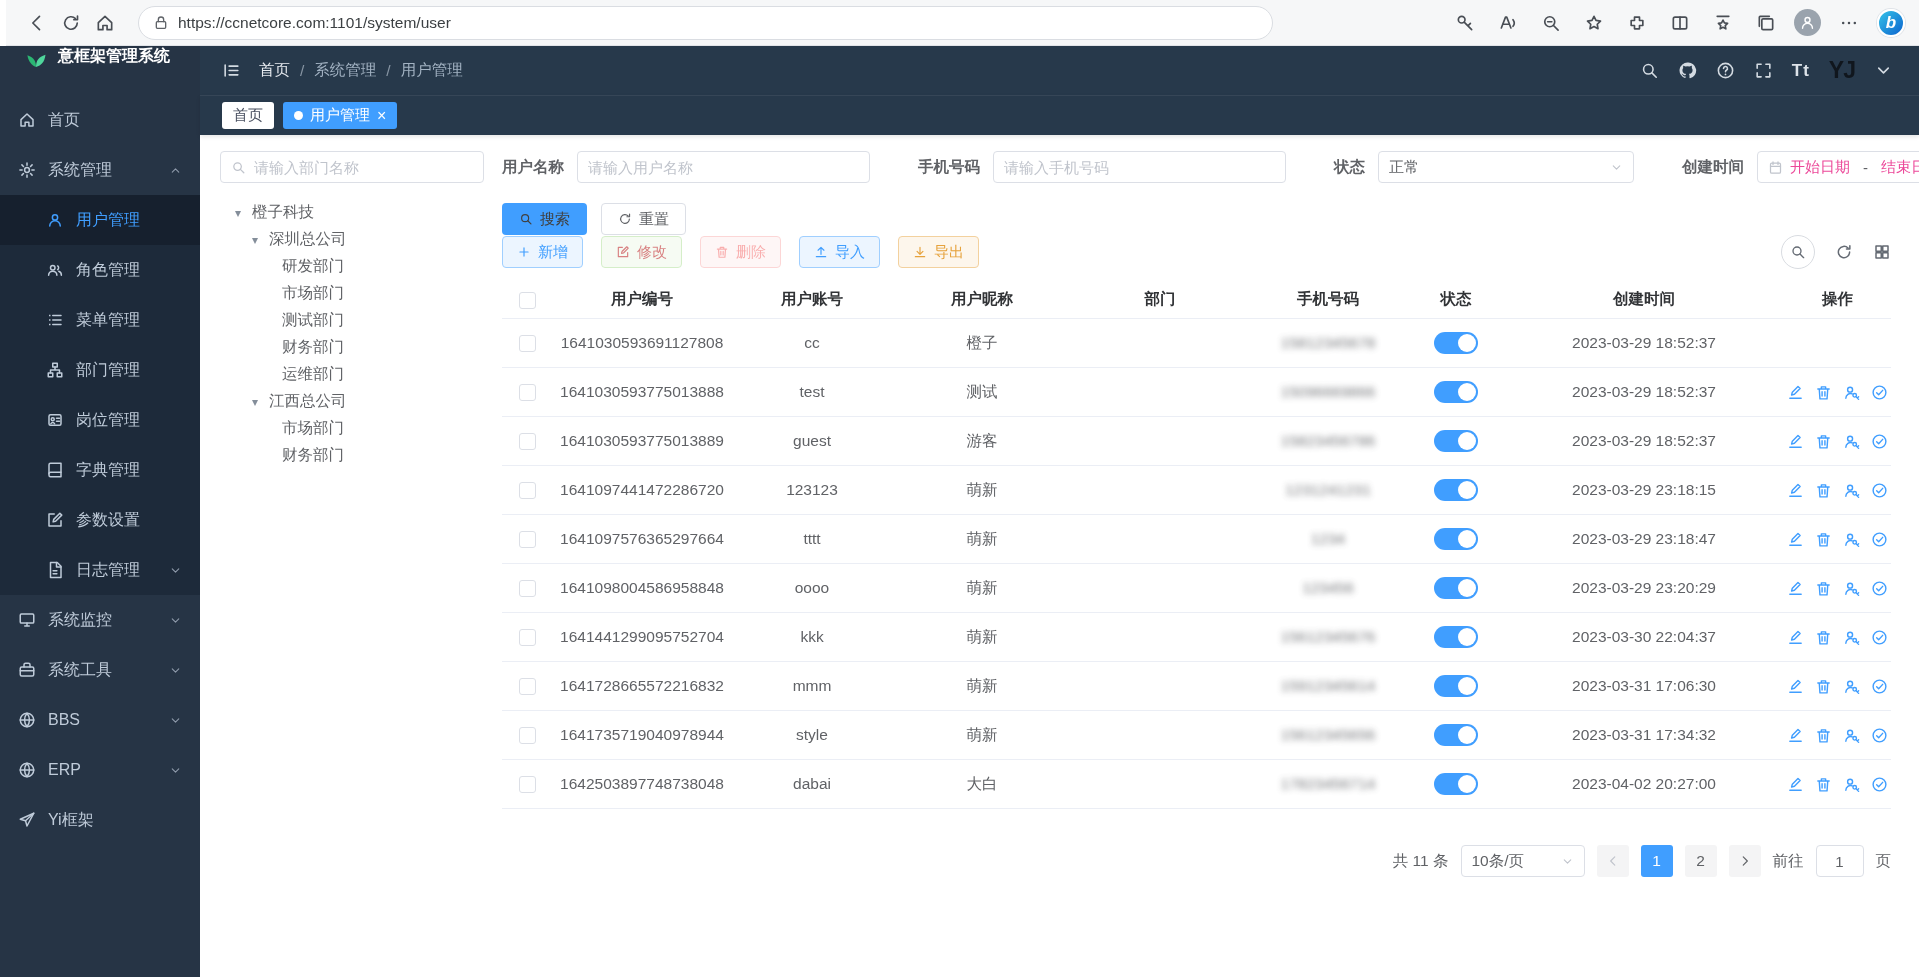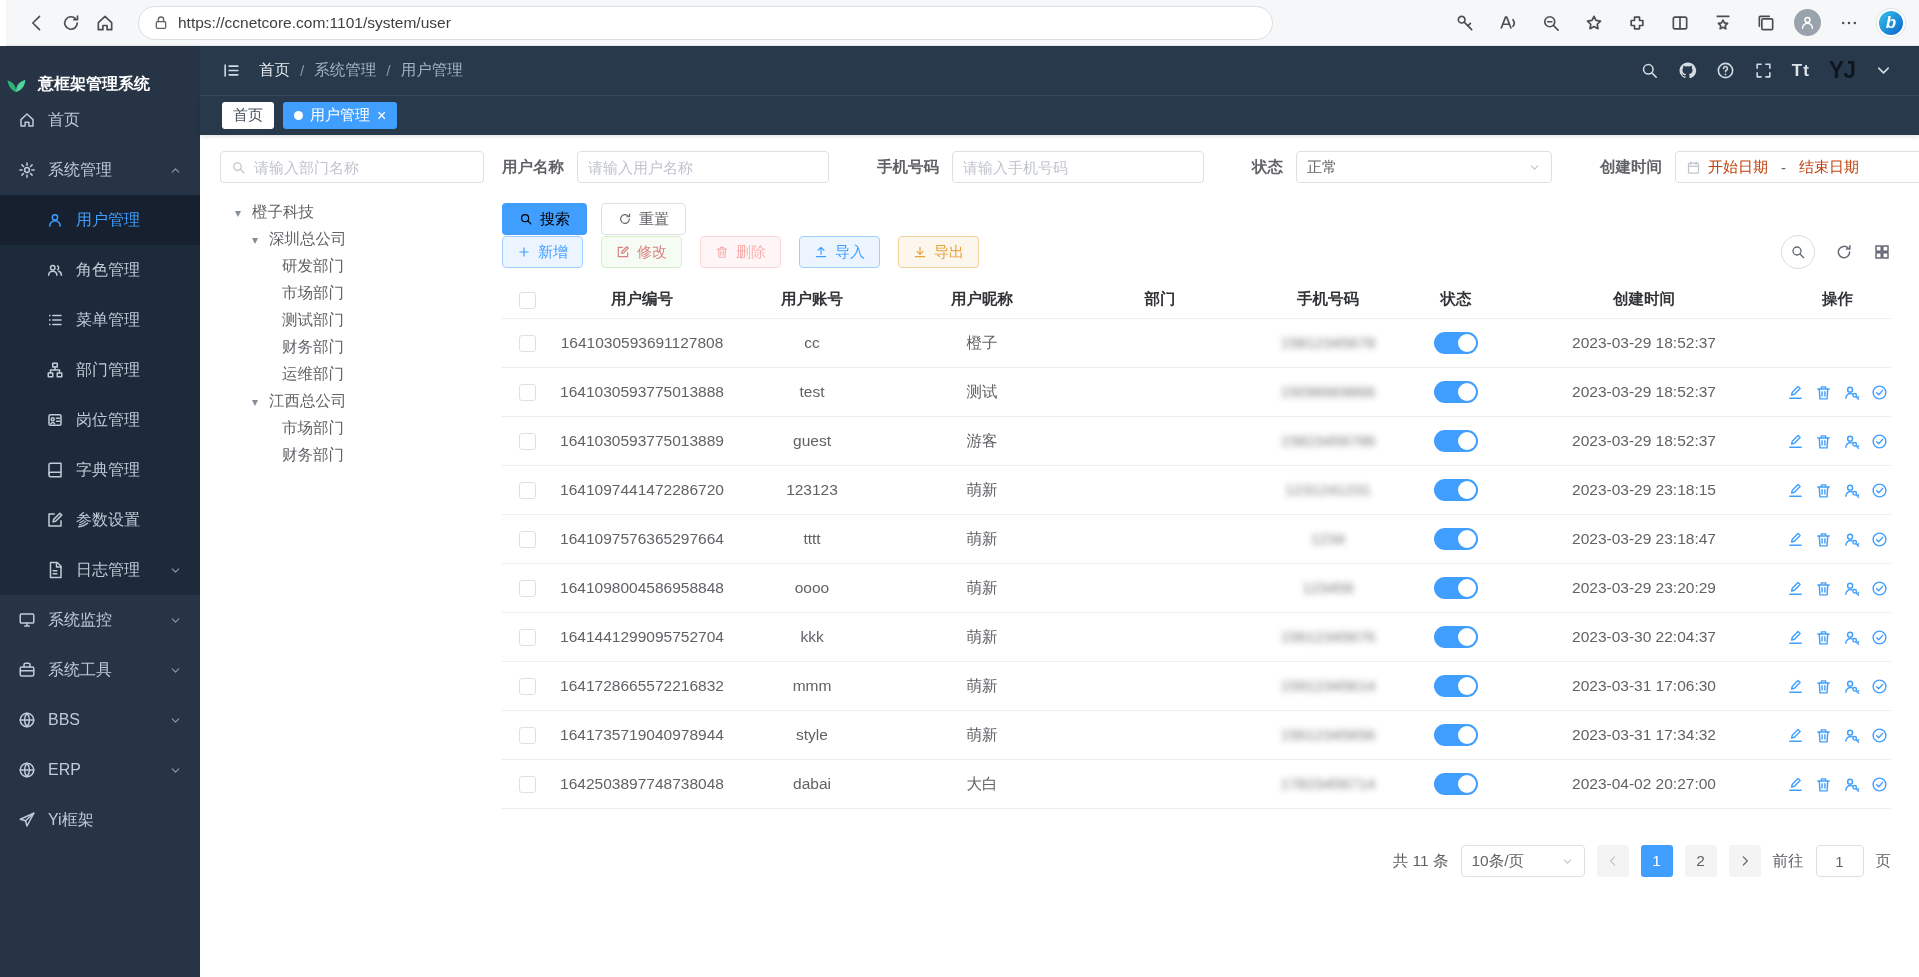--- a/index.html
+++ b/index.html
@@ -22,21 +22,21 @@
   .browser-right .bicon { width:30px; }
   .avatar-circle { width:27px; height:27px; border-radius:50%; background:#9aa3ad; color:#fff; display:inline-flex; align-items:center; justify-content:center; cursor:pointer; }
   .avatar-circle svg { width:17px; height:17px; }
   .bing-badge { width:28px; height:28px; border-radius:50%; background:linear-gradient(135deg,#35c3e8,#0b63ce); border:2px solid #fff; box-shadow:0 0 0 1px #dfe3e8; color:#fff; font-weight:bold; font-style:italic; font-size:17px; display:inline-flex; align-items:center; justify-content:center; cursor:pointer; }
 
   
   .page { flex:1; display:flex; min-height:0; }
 
   
   .sidebar { width:200px; flex:0 0 auto; background:#263445; color:#bfcbd9; display:flex; flex-direction:column; }
-  .logo-row { height:49px; flex:0 0 auto; display:flex; align-items:flex-end; gap:10px; padding:0 4px; cursor:pointer; }
+  .logo-row { height:49px; flex:0 0 auto; display:flex; align-items:flex-start; gap:10px; padding:0 24px; cursor:pointer; }
   .logo-row svg { width:24px; height:24px; }
   .logo-text { color:#fff; font-weight:bold; font-size:16px; white-space:nowrap; }
   .menu { flex:1; overflow:hidden; }
   .menu-item { height:50px; display:flex; align-items:center; gap:12px; padding:0 18px; font-size:16px; cursor:pointer; white-space:nowrap; }
   .menu-item .mi-icon svg { width:18px; height:18px; }
   .mi-caret { margin-left:auto; color:#8f9bab; }
   .mi-caret svg { width:13px; height:13px; }
   .submenu { background:#1d2a3a; }
   .menu-item.sub { padding-left:46px; }
   .menu-item.sub.active { background:#16202e; color:#409eff; }
@@ -75,33 +75,33 @@
   .tree { margin-top:16px; }
   .tree-node { height:27px; display:flex; align-items:center; gap:6px; font-size:15.5px; color:#606266; cursor:pointer; }
   .tree-node .tcaret { width:16px; text-align:center; color:#848e9a; font-size:12px; }
   .tree-node.lv0 { padding-left:10px; }
   .tree-node.lv1 { padding-left:27px; }
   .tree-node.lv2 { padding-left:40px; }
 
   .filters { display:flex; align-items:center; justify-content:space-between; padding-right:56px;gap:48px; }
   .fgroup { display:flex; align-items:center; }
   .flabel { font-weight:bold; color:#606266; font-size:15.5px; margin-right:13px; white-space:nowrap; }
-  .w242 { width:252px; }
+  .w242 { width:293px; }
   .w237 { width:256px; }
   .sel { justify-content:space-between; cursor:pointer; }
   .sel .val { color:#606266; font-size:15px; }
   .sel .chev { color:#c0c4cc; } .sel .chev svg { width:13px; height:13px; }
   .datebox { gap:7px; font-size:15px; cursor:pointer; }
   .datebox .cal { color:#c0c4cc; } .datebox .cal svg { width:15px; height:15px; }
-  .ph { color:#c2410c; } .dsep { color:#606266; padding:0 6px; }
+  .ph { color:#ec4899; } .dsep { color:#606266; padding:0 6px; }
 
   .btn-row { margin-top:20px; display:flex; gap:14px; }
   .btn { height:32px; padding:0 16px; border-radius:4px; font-size:15px; display:inline-flex; align-items:center; gap:7px; cursor:pointer; border:1px solid transparent; }
   .btn svg { width:14px; height:14px; }
-  .btn.primary { background:#409eff; color:#000000; }
+  .btn.primary { background:#409eff; color:#404040; }
   .btn.plainb { background:#fff; border-color:#dcdfe6; color:#606266; }
 
   .toolbar { display:flex; align-items:center; gap:18px; }
   .soft { height:32px; padding:0 14px; border-radius:4px; font-size:15px; display:inline-flex; align-items:center; gap:7px; border:1px solid; cursor:pointer; }
   .soft svg { width:14px; height:14px; }
   .soft.blue { background:#ecf5ff; color:#409eff; border-color:#a0cfff; }
   .soft.green { background:#f0f9eb; color:#b91c1c; border-color:#b3e19d; opacity:.55; }
   .soft.red { background:#fef0f0; color:#f56c6c; border-color:#fab6b6; opacity:.55; }
   .soft.orange { background:#fdf6ec; color:#e6a23c; border-color:#f3d19e; }
   .tool-right { margin-left:auto; display:flex; align-items:center; gap:20px; color:#646a73; }

